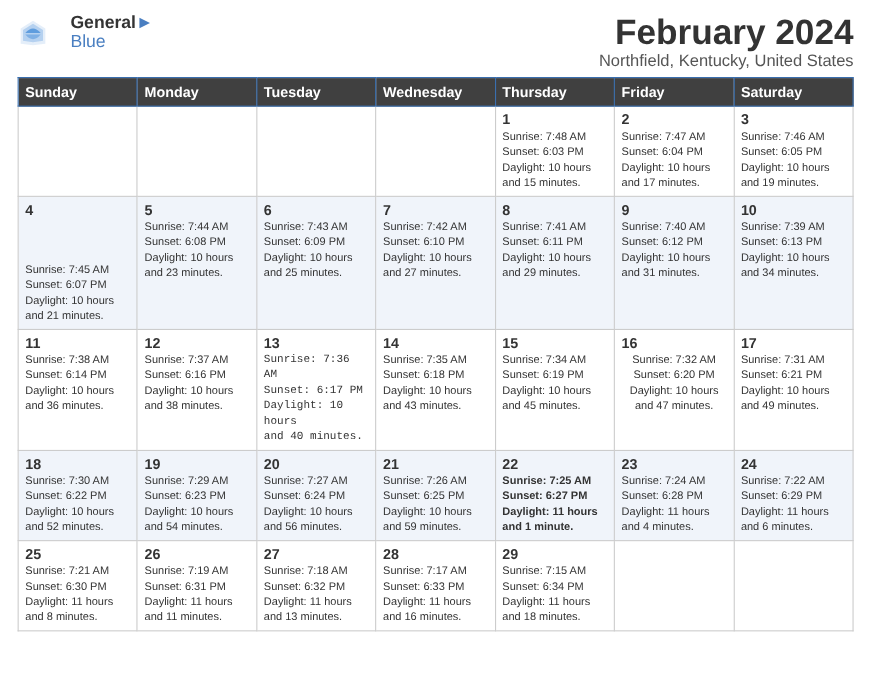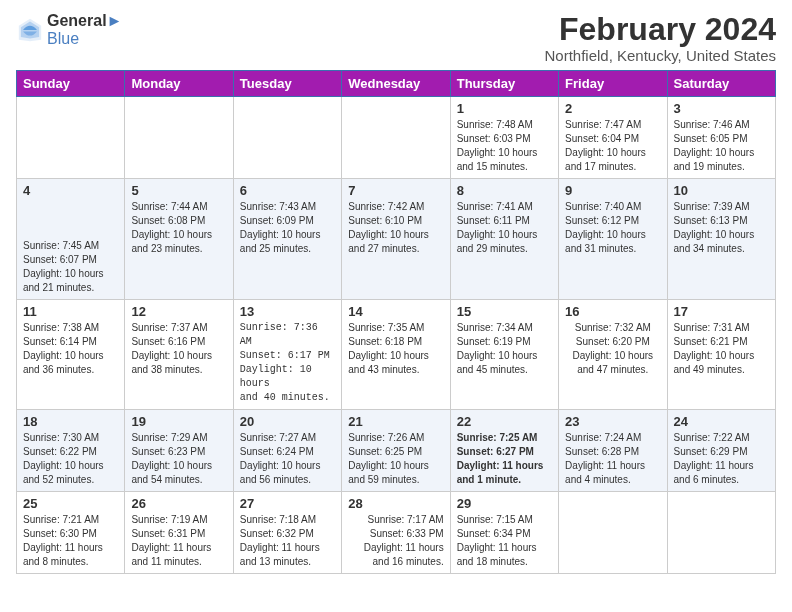--- a/index.html
+++ b/index.html
@@ -16,21 +16,21 @@
     }
     .header-row {
       display: flex;
       justify-content: space-between;
       align-items: flex-start;
       margin-bottom: 6px;
     }
     .logo {
       display: flex;
       align-items: center;
-      gap: 3px;
+      gap: 20px;
     }
     .logo-icon {
       width: 28px;
       height: 28px;
     }
     .title-section {
       text-align: right;
     }
     .main-title {
       font-size: 32px;
@@ -41,21 +41,21 @@
     .subtitle {
       font-size: 15px;
       color: #555;
     }
     table {
       width: 100%;
       border-collapse: collapse;
       table-layout: fixed;
     }
     th {
-      background-color: #a21caf;
+      background-color: #404040;
       color: white;
       text-align: left;
       padding: 5px 6px;
       font-size: 13px;
       font-weight: bold;
       border: 1px solid #3a6faf;
     }
     td {
       border: 1px solid #ccc;
       padding: 4px 6px;
@@ -317,21 +317,21 @@
           </td>
           <td>
             <div class="day-num">27</div>
             <div class="day-info" style="white-space: pre-line;">Sunrise: 7:18 AM
 Sunset: 6:32 PM
 Daylight: 11 hours
 and 13 minutes.</div>
           </td>
           <td>
             <div class="day-num">28</div>
-            <div class="day-info" style="white-space: pre-line; text-align: right;">Sunrise: 7:17 AM
+            <div class="day-info" style="white-space: pre-line;">Sunrise: 7:17 AM
 Sunset: 6:33 PM
 Daylight: 11 hours
 and 16 minutes.</div>
           </td>
           <td>
             <div class="day-num">29</div>
             <div class="day-info" style="white-space: pre-line;">Sunrise: 7:15 AM
 Sunset: 6:34 PM
 Daylight: 11 hours
 and 18 minutes.</div>

